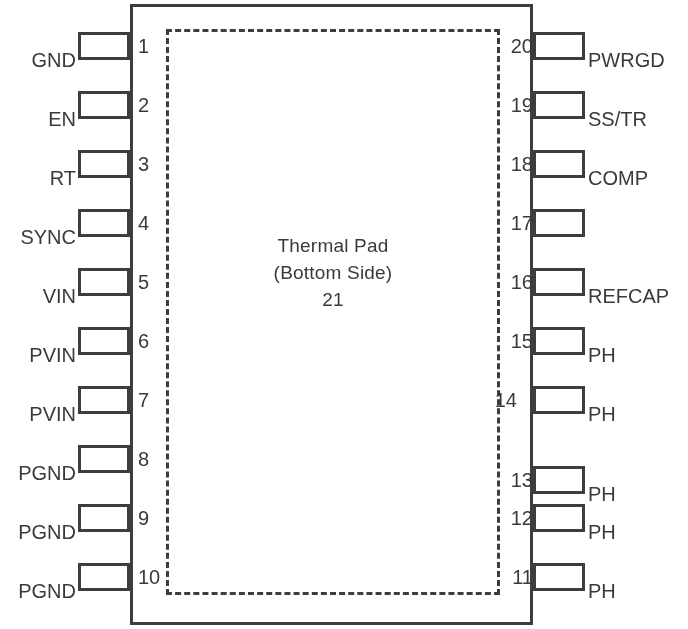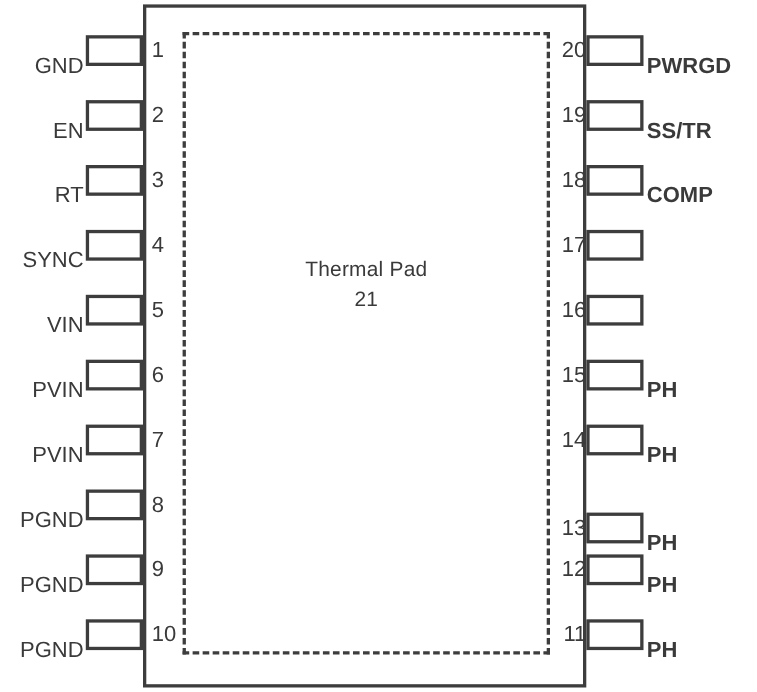--- a/index.html
+++ b/index.html
@@ -87,33 +87,34 @@
   }
 
   
   .pin.left .pin-box { left: 78px; }
   .pin.left .pin-num { left: 138px; }
   .pin.left .pin-name { right: 612px; text-align: right; }
 
   
   .pin.right .pin-box { left: 533px; }
   .pin.right .pin-num { right: 155px; text-align: right; }
-  .pin.right .pin-name { left: 588px; font-weight: bold; }
+  .pin.right .pin-name { left: 588px; }
 </style>
 </head>
 <body>
 
 <div id="diagram-root">
 
   <div class="chip-body"></div>
 
   <div class="thermal-pad"></div>
 
   <div class="thermal-label">
     <div>Thermal Pad</div>
+    <div>(Bottom Side)</div>
     <div>21</div>
   </div>
 
   <div id="left-pins">
       <div class="pin left" style="top: 32px; left: 0px; right: 0px;">
         <div class="pin-box"></div>
         <div class="pin-num">1</div>
         <div class="pin-name">GND</div>
       </div>
       <div class="pin left" style="top: 91px; left: 0px; right: 0px;">
@@ -179,27 +180,28 @@
         <div class="pin-num">18</div>
         <div class="pin-name">COMP</div>
       </div>
       <div class="pin right" style="top: 209px; left: 0px; right: 0px;">
         <div class="pin-box"></div>
         <div class="pin-num">17</div>
       </div>
       <div class="pin right" style="top: 268px; left: 0px; right: 0px;">
         <div class="pin-box"></div>
         <div class="pin-num">16</div>
+        <div class="pin-name">REFCAP</div>
       </div>
       <div class="pin right" style="top: 327px; left: 0px; right: 0px;">
         <div class="pin-box"></div>
         <div class="pin-num">15</div>
         <div class="pin-name">PH</div>
       </div>
-      <div class="pin right" style="top: 386px; left: 0px; right: 0px; padding-left: 32px;">
+      <div class="pin right" style="top: 386px; left: 0px; right: 16px; padding-left: 32px;">
         <div class="pin-box"></div>
         <div class="pin-num">14</div>
         <div class="pin-name">PH</div>
       </div>
       <div class="pin right" style="top: 466px; left: 0px; right: 0px; padding-left: 45px;">
         <div class="pin-box"></div>
         <div class="pin-num">13</div>
         <div class="pin-name">PH</div>
       </div>
       <div class="pin right" style="top: 504px; left: 0px; right: 0px;">

